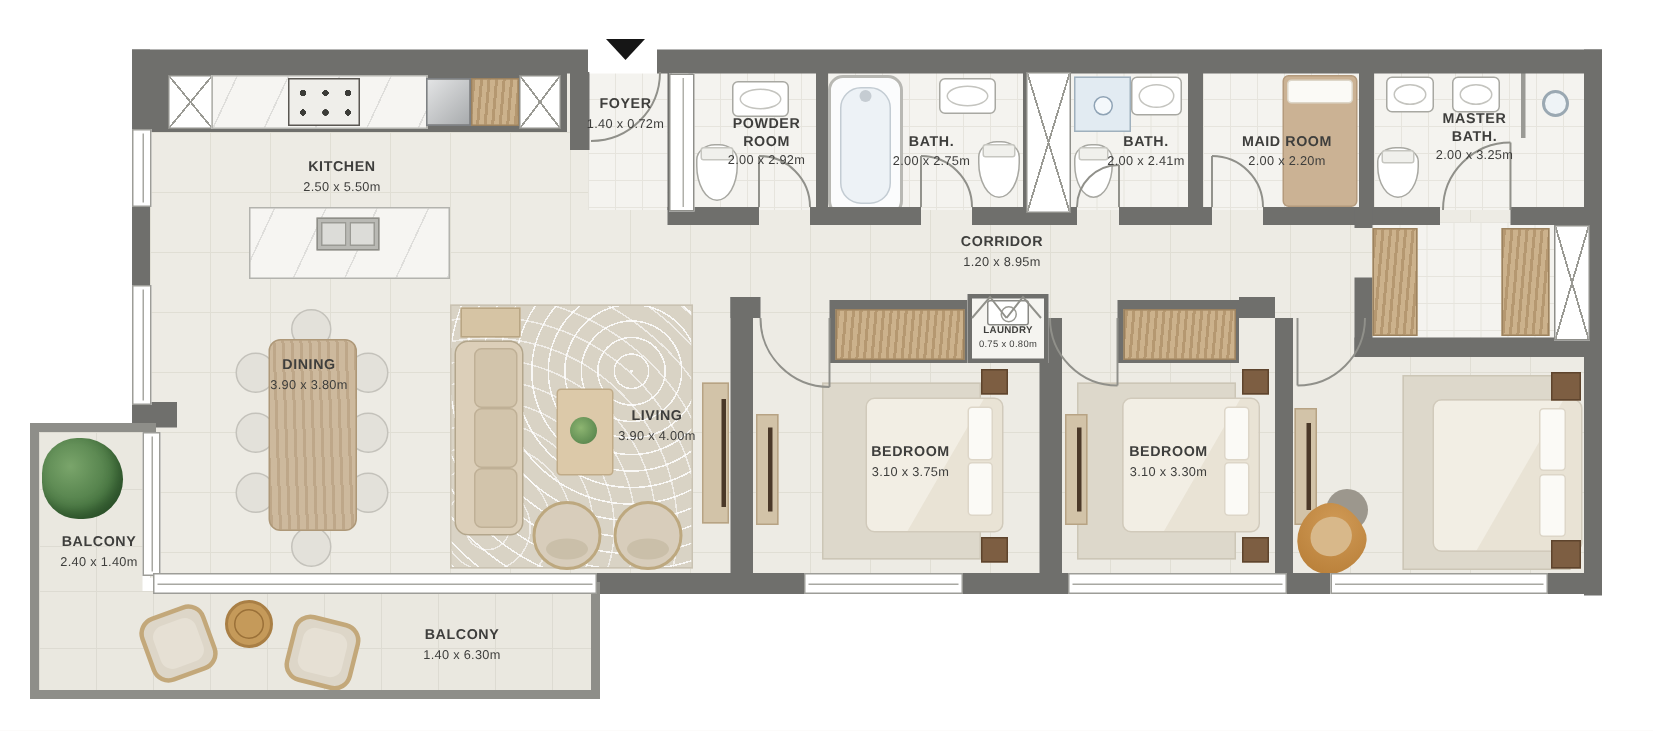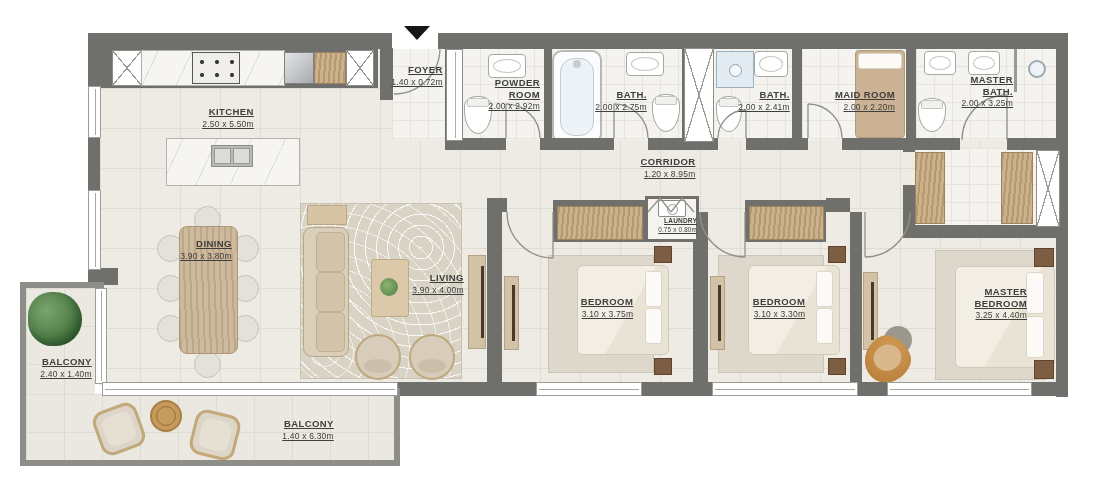--- a/index.html
+++ b/index.html
@@ -84,22 +84,22 @@
   .otable{position:absolute;z-index:10;border-radius:50%;background:#c59a5a;border:2px solid #a97f45;}
   .otable::after{content:"";position:absolute;inset:4px;border:1px solid #9a7038;border-radius:50%;}
   .ochair{position:absolute;z-index:10;border:3px solid #c3a87a;background:#ddd6c8;border-radius:12px;}
   .ochair::after{content:"";position:absolute;inset:5px;background:#e6e0d4;border-radius:8px;}
   .isink{position:absolute;z-index:22;display:flex;gap:2px;padding:2px;background:#b9b9b4;border:1px solid #8e8e88;box-sizing:border-box;}
   .isink .cell{flex:1;background:#dcdcd8;border:1px solid #9a9a94;}
   .closet{position:absolute;z-index:21;background:#fff;border:1px solid #8f8f8a;}
   .closet::after{content:"";position:absolute;left:50%;top:2px;bottom:2px;width:1px;background:#b0b0aa;}
   .arrow-down{position:absolute;z-index:30;width:0;height:0;border-left:13px solid transparent;border-right:13px solid transparent;border-top:14px solid #161616;}
   
-  .rlabel{position:absolute;z-index:30;transform:translateX(-50%);text-align:right;
-    color:var(--text,#3e3e3c);font-size:9.5px;font-weight:600;line-height:1.22;letter-spacing:.4px;text-decoration:underline;}
+  .rlabel{position:absolute;z-index:30;transform:translateX(-50%);text-align:center;
+    color:var(--text,#3e3e3c);font-size:9.5px;font-weight:600;line-height:1.22;letter-spacing:.4px;}
   .rlabel .rdims{font-weight:400;font-size:8.5px;letter-spacing:.2px;margin-top:1px;}
   .rlabel.small{font-size:6.5px;letter-spacing:.2px;}
   .rlabel.small .rdims{font-size:6.3px;}
   .doors{position:absolute;left:0;top:0;z-index:25;pointer-events:none;}
 </style>
 </head>
 <body>
 
 <div id="plan">
 
@@ -338,24 +338,20 @@
     <div class="rdims">3.90 x 4.00m</div>
   </div>
   <div class="rlabel" style="left:607px;top:296px">
     <div class="rname">BEDROOM</div>
     <div class="rdims">3.10 x 3.75m</div>
   </div>
   <div class="rlabel" style="left:779px;top:296px">
     <div class="rname">BEDROOM</div>
     <div class="rdims">3.10 x 3.30m</div>
   </div>
-  <div class="rlabel" style="left:994px;top:286px;width:66px">
-    <div class="rname">MASTER BEDROOM</div>
-    <div class="rdims">3.25 x 4.40m</div>
-  </div>
   <div class="rlabel" style="left:66px;top:356px">
     <div class="rname">BALCONY</div>
     <div class="rdims">2.40 x 1.40m</div>
   </div>
   <div class="rlabel" style="left:308px;top:418px">
     <div class="rname">BALCONY</div>
     <div class="rdims">1.40 x 6.30m</div>
   </div>
 
 </div>

